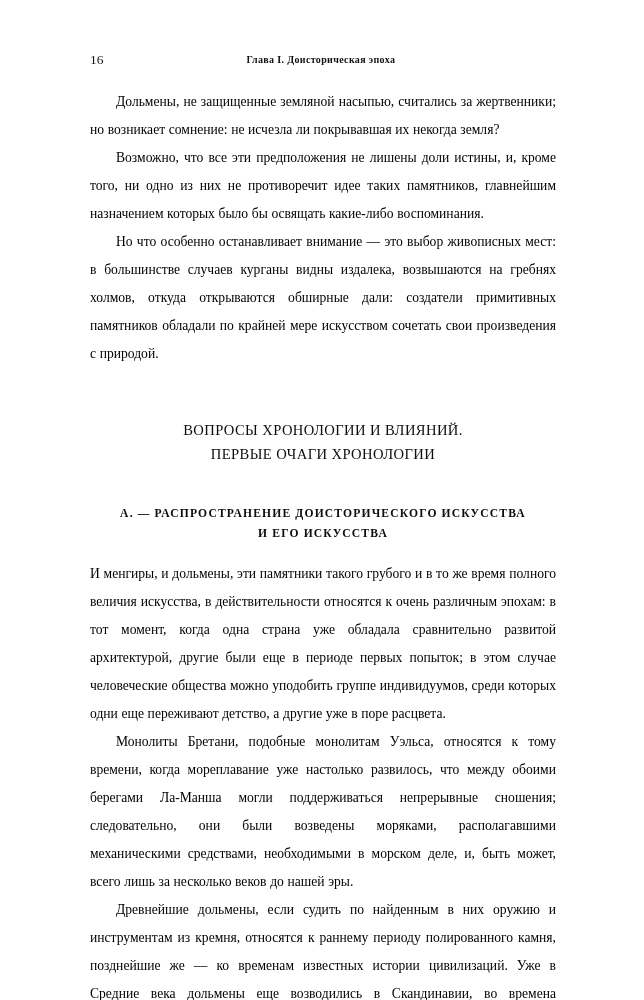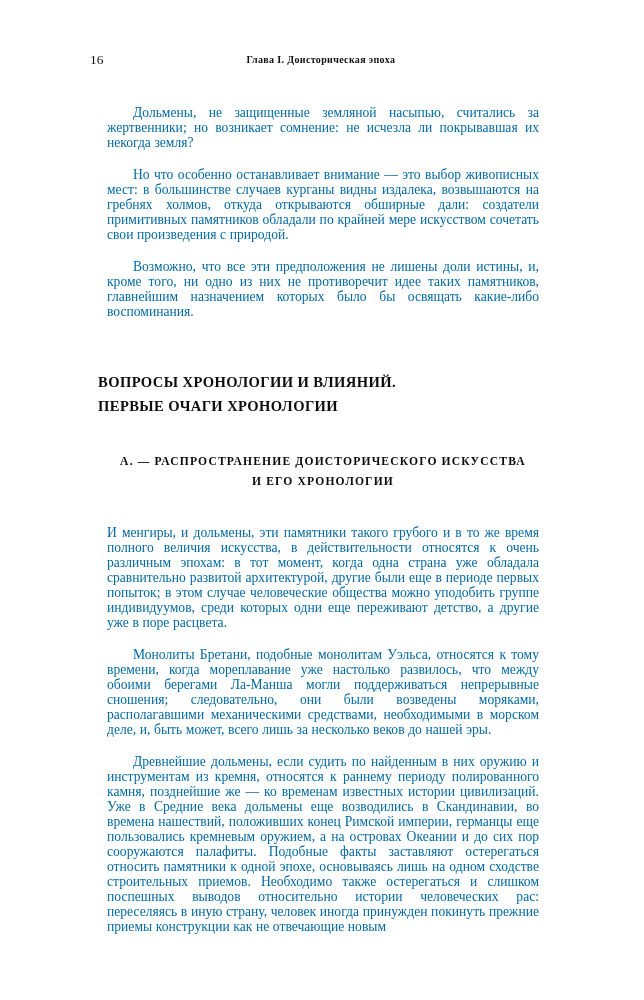--- a/index.html
+++ b/index.html
@@ -53,53 +53,53 @@
 
   
   .column {
     position: absolute;
     top: 88px;
     left: 90px;
     width: 466px;
   }
 
   p.body {
-    margin: 17px;
+    margin: 0;
     font-size: 13.6px;
-    line-height: 15px;
+    line-height: 28px;
     text-align: justify;
     text-justify: inter-word;
     text-indent: 26px;
-    color: #0369a1;
+    color: #000000;
     hyphens: none;
     word-spacing: 0.2px;
   }
 
   p.body.noindent {
     text-indent: 0;
   }
 
   
   .heading-main {
-    margin: 8px;
+    margin: 16px;
     padding-top: 34px;
-    text-align: left;
+    text-align: center;
     font-size: 14.6px;
     line-height: 24px;
-    font-weight: bold;
+    font-weight: normal;
     letter-spacing: 0.4px;
     color: #0d0d0d;
   }
 
   .heading-main .line2 {
     display: block;
   }
 
   .heading-sub {
-    margin: 12px;
+    margin: 0;
     padding-top: 22px;
     text-align: center;
     font-size: 11.6px;
     line-height: 19.5px;
     font-weight: bold;
     letter-spacing: 1.15px;
     color: #0d0d0d;
   }
 
   .heading-sub .line2 {
@@ -118,32 +118,32 @@
 
   <div class="running-head">
     <span class="folio">16</span>
     <span class="head-title">Глава I. Доисторическая эпоха</span>
   </div>
 
   <div class="column">
 
     <p class="body">Дольмены, не защищенные земляной насыпью, считались за жертвенники; но возникает сомнение: не исчезла ли покрывавшая их некогда земля?</p>
 
+    <p class="body">Возможно, что все эти предположения не лишены доли истины, и, кроме того, ни одно из них не противоречит идее таких памятников, главнейшим назначением которых было бы освящать какие-либо воспоминания.</p>
+
     <p class="body">Но что особенно останавливает внимание — это выбор живописных мест: в большинстве случаев курганы видны издалека, возвышаются на гребнях холмов, откуда открываются обширные дали: создатели примитивных памятников обладали по крайней мере искусством сочетать свои произведения с природой.</p>
-
-    <p class="body">Возможно, что все эти предположения не лишены доли истины, и, кроме того, ни одно из них не противоречит идее таких памятников, главнейшим назначением которых было бы освящать какие-либо воспоминания.</p>
 
     <h1 class="heading-main">
       <span>ВОПРОСЫ ХРОНОЛОГИИ И ВЛИЯНИЙ.</span>
       <span class="line2">ПЕРВЫЕ ОЧАГИ ХРОНОЛОГИИ</span>
     </h1>
 
     <h2 class="heading-sub">
       <span>A. — РАСПРОСТРАНЕНИЕ ДОИСТОРИЧЕСКОГО ИСКУССТВА</span>
-      <span class="line2">И ЕГО ХРОНОЛОГИИ</span>
+      <span class="line2">И ЕГО ИСКУССТВА</span>
     </h2>
 
     <p class="body noindent after-heading">И менгиры, и дольмены, эти памятники такого грубого и в то же время полного величия искусства, в действительности относятся к очень различным эпохам: в тот момент, когда одна страна уже обладала сравнительно развитой архитектурой, другие были еще в периоде первых попыток; в этом случае человеческие общества можно уподобить группе индивидуумов, среди которых одни еще переживают детство, а другие уже в поре расцвета.</p>
 
     <p class="body">Монолиты Бретани, подобные монолитам Уэльса, относятся к тому времени, когда мореплавание уже настолько развилось, что между обоими берегами Ла-Манша могли поддерживаться непрерывные сношения; следовательно, они были возведены моряками, располагавшими механическими средствами, необходимыми в морском деле, и, быть может, всего лишь за несколько веков до нашей эры.</p>
 
     <p class="body">Древнейшие дольмены, если судить по найденным в них оружию и инструментам из кремня, относятся к раннему периоду полированного камня, позднейшие же — ко временам известных истории цивилизаций. Уже в Средние века дольмены еще возводились в Скандинавии, во времена нашествий, положивших конец Римской империи, германцы еще пользовались кремневым оружием, а на островах Океании и до сих пор сооружаются палафиты. Подобные факты заставляют остерегаться относить памятники к одной эпохе, основываясь лишь на одном сходстве строительных приемов. Необходимо также остерегаться и слишком поспешных выводов относительно истории человеческих рас: переселяясь в иную страну, человек иногда принужден покинуть прежние приемы конструкции как не отвечающие новым</p>
 
   </div>
 </div>

